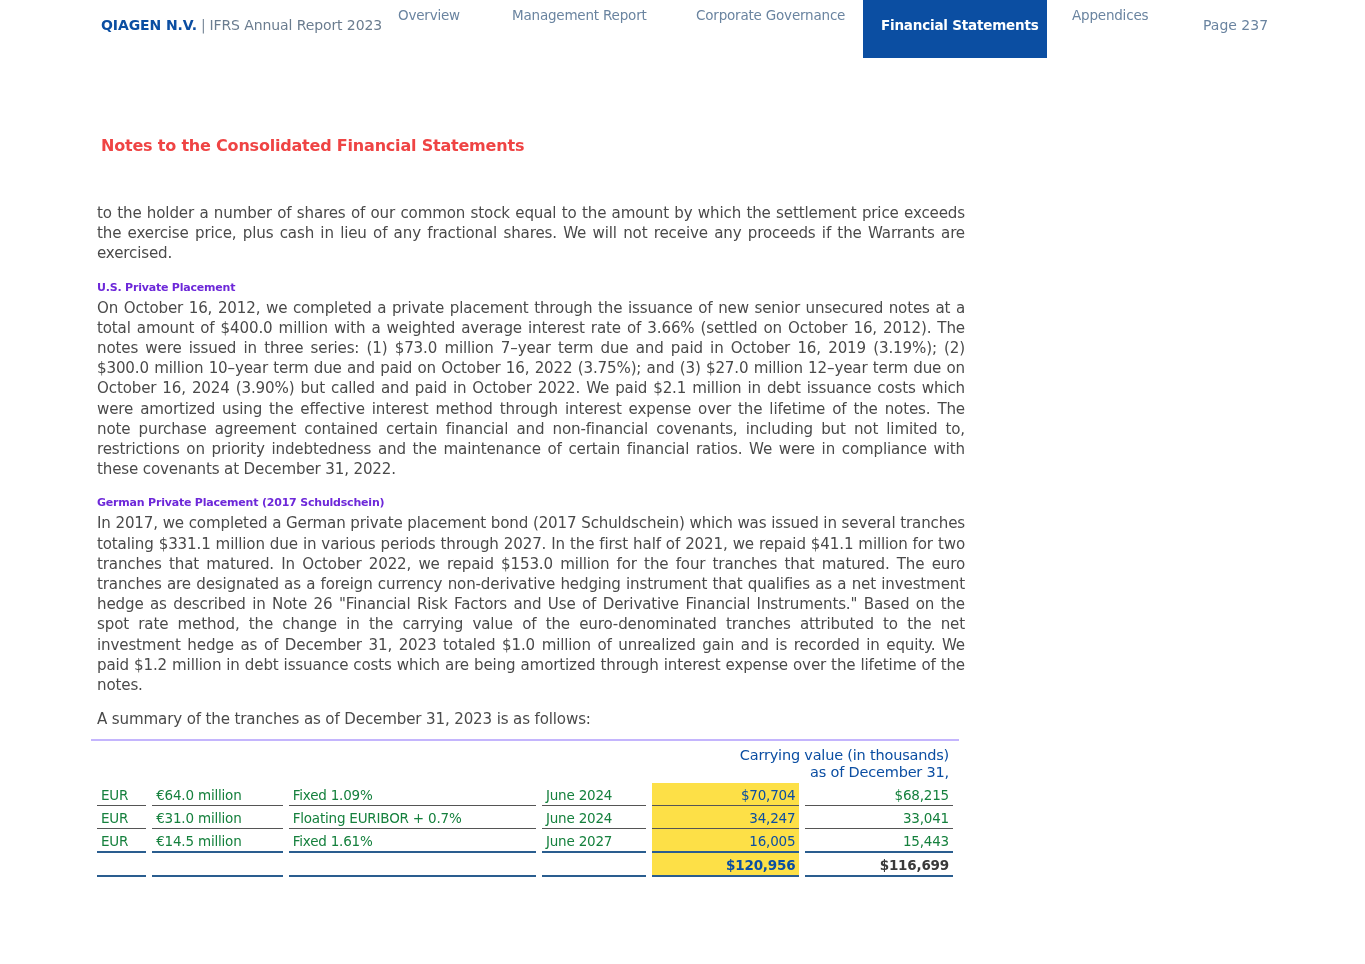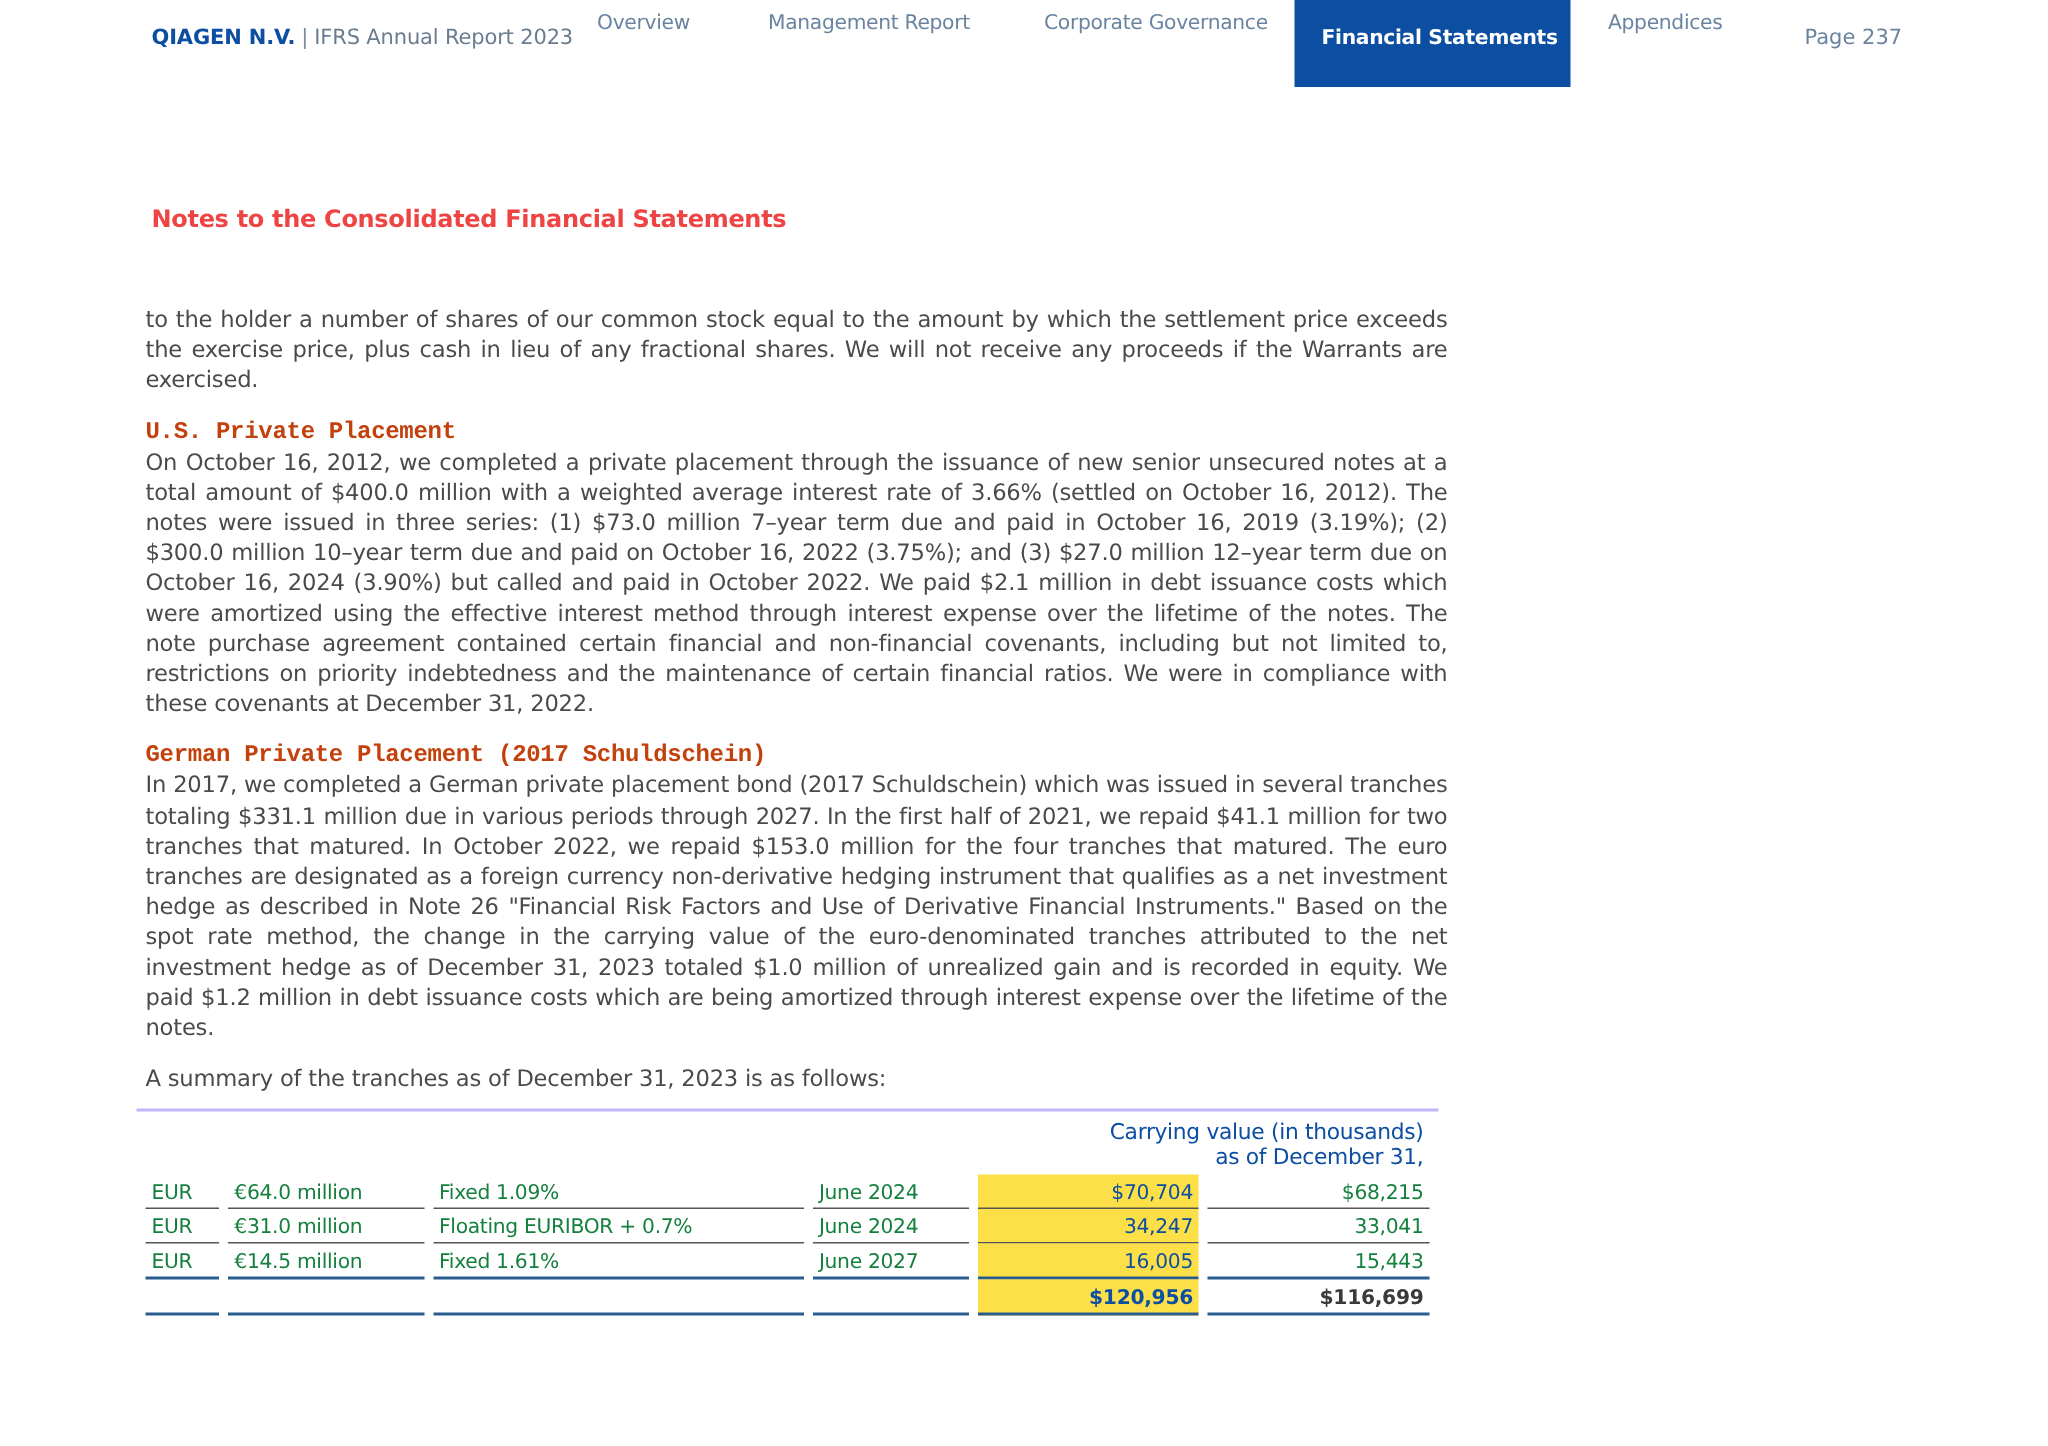--- a/index.html
+++ b/index.html
@@ -13,21 +13,21 @@
   .brand .report { color: #6a7c8f; }
   .nav-item { position: absolute; top: 7px; font-size: 13.5px; color: #6a84a0; white-space: nowrap; text-decoration: none; letter-spacing: -0.2px; }
   .nav-item.active { top: 0; height: 58px; background: #0b4ea2; color: #ffffff; font-weight: bold; padding: 17px 18px 0 18px; width: 184px; text-align: right; }
   .page-num { position: absolute; left: 1203px; top: 17px; font-size: 14px; color: #6a84a0; white-space: nowrap; }
 
   .section-title { position: absolute; left: 101px; top: 96px; font-size: 16px; font-weight: bold; color: #ef4444; letter-spacing: -0.2px; white-space: nowrap; margin-top: 40px; }
 
   .content { position: absolute; left: 97px; top: 203px; width: 868px; }
   .para { font-size: 15.1px; line-height: 20.2px; text-align: justify; color: #4a4a4a; letter-spacing: -0.15px; }
   .para.intro { margin-bottom: 14px; }
-  .subhead { font-size: 16px; font-weight: bold; color: #c2410c; line-height: 20px; letter-spacing: -0.2px; font-family: Liberation Mono, monospace; }
+  .subhead { font-size: 11px; font-weight: bold; color: #6d28d9; line-height: 20px; letter-spacing: -0.2px; }
   .para.mb { margin-bottom: 14px; }
   .para.summary { margin-bottom: 10px; text-align: left; }
 
   table.tranches { width: 868px; border-collapse: separate; border-spacing: 6px 0; margin-left: -6px; margin-top: 0; border-top: 2px solid #c4b5fd; }
   table.tranches th { font-weight: normal; color: #0b4ea2; font-size: 14.5px; text-align: left; vertical-align: bottom; padding: 0 4px 2px 4px; white-space: nowrap; letter-spacing: -0.2px; }
   table.tranches th.num { text-align: right; }
   table.tranches tr.hdr1 th { padding-top: 6px; line-height: 17px; }
   table.tranches tr.hdr2 th { border-bottom: 5px solid #0b4ea2; padding-bottom: 2px; padding-top: 6px; }
   table.tranches td { font-size: 13.5px; color: #15803d; padding: 4px 4px 2px 4px; border-bottom: 1px solid #555; height: 23px; white-space: nowrap; letter-spacing: -0.2px; }
   table.tranches td.num { text-align: right; }

